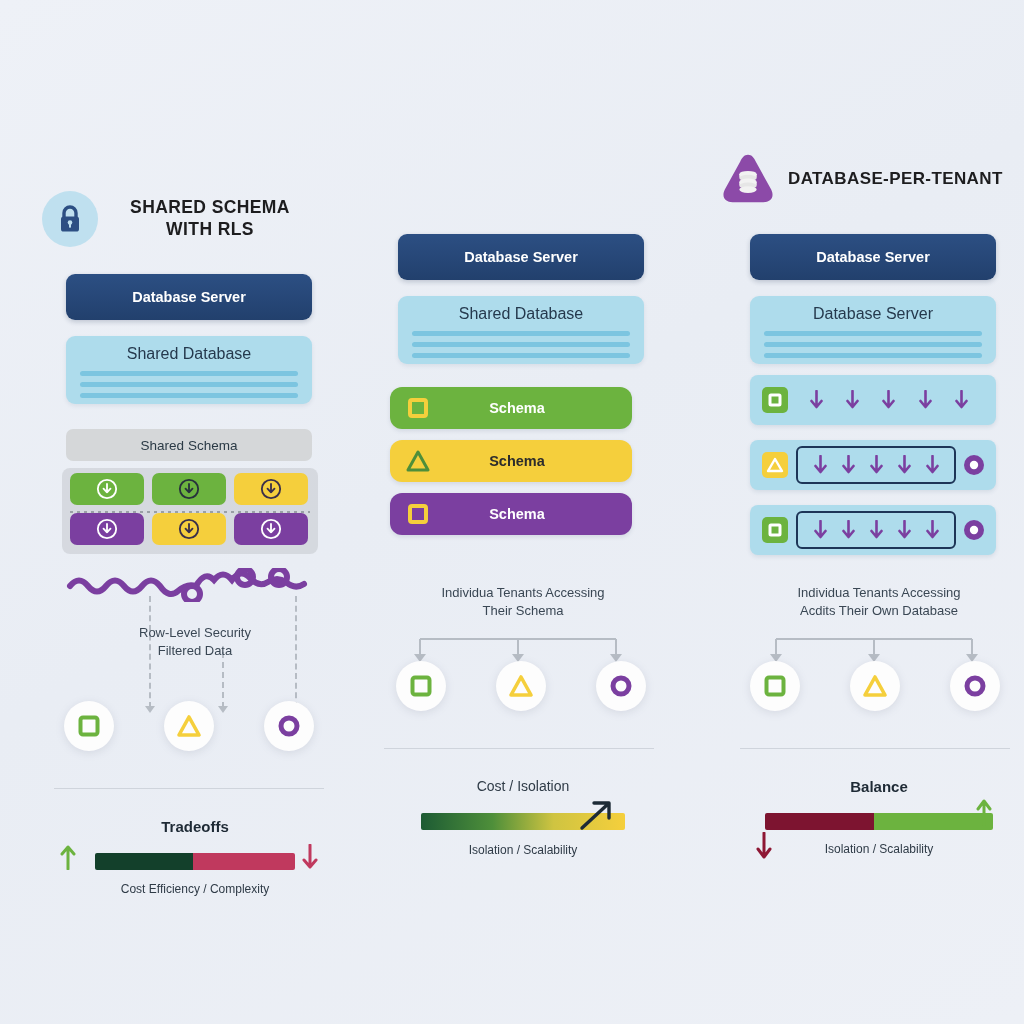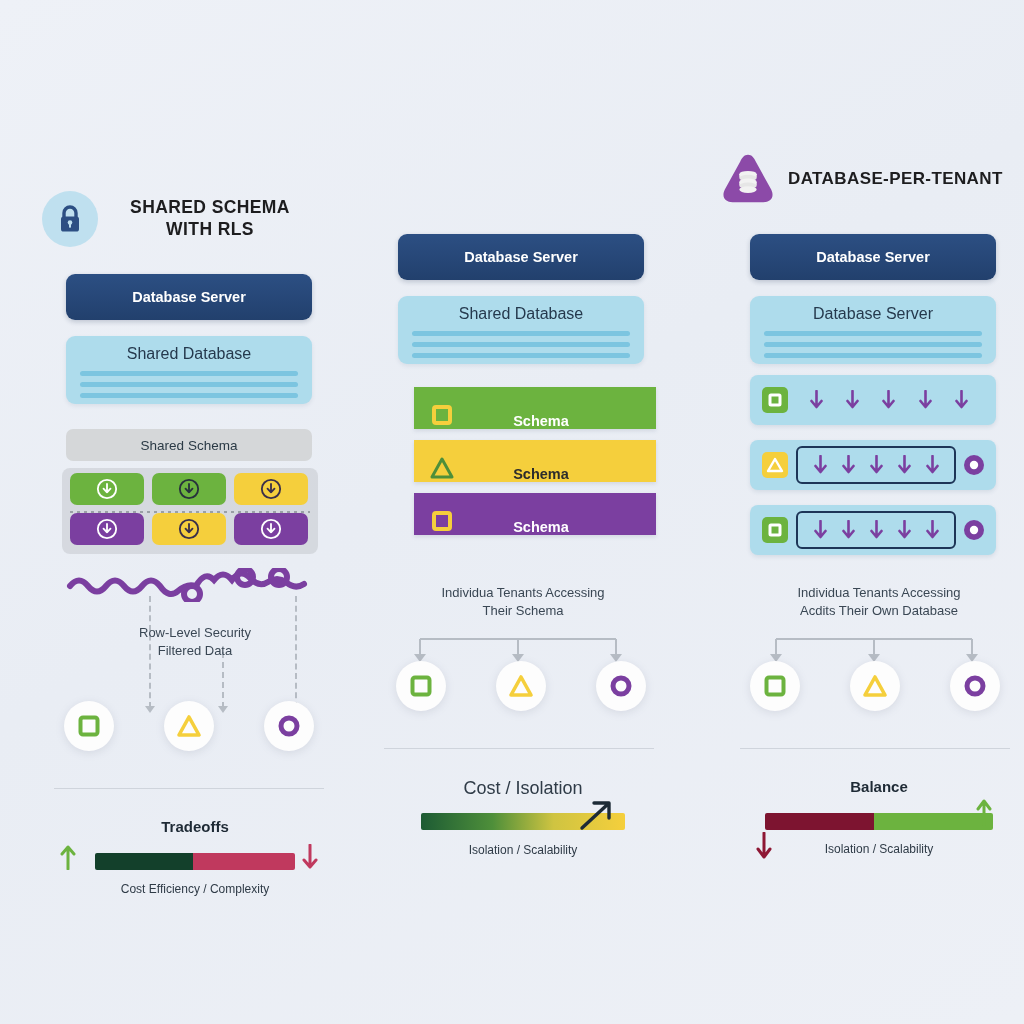--- a/index.html
+++ b/index.html
@@ -78,22 +78,22 @@
   .c1 .vdash.v3{top:612px;left:192px;height:56px;}
   .arrowtip{position:absolute;width:0;height:0;border-left:5px solid transparent;border-right:5px solid transparent;border-top:7px solid #b6bcc4;}
 
   .capt{position:absolute;width:280px;left:25px;text-align:center;font-size:13px;color:#3a4754;line-height:1.35;}
   .c1 .capt{top:584px;}
   .c2 .capt{top:584px;}
   .c3 .capt{top:584px;}
 
   
   .srow{
-    position:absolute;left:56px;width:242px;height:42px;border-radius:0;
-    display:flex;align-items:flex-end;box-shadow:0 2px 4px rgba(60,80,110,.13);
+    position:absolute;left:32px;width:242px;height:42px;border-radius:12px;
+    display:flex;align-items:center;box-shadow:0 2px 4px rgba(60,80,110,.13);
   }
   .srow .badge{width:28px;height:28px;margin-left:14px;flex:0 0 28px;display:flex;align-items:center;justify-content:center;}
   .srow .lbl{flex:1;text-align:center;font-size:14.5px;font-weight:bold;margin-right:30px;}
   .srow.g{background:#6cb33f;color:#fff;}
   .srow.y{background:#f5cf3c;color:#2c2c2c;}
   .srow.p{background:#7b3fa0;color:#fff;}
   .c2 .srow.r1{top:387px;}
   .c2 .srow.r2{top:440px;}
   .c2 .srow.r3{top:493px;}
 
@@ -119,21 +119,21 @@
   .tcircle{width:50px;height:50px;border-radius:50%;background:#fdfdfd;box-shadow:0 2px 8px rgba(120,130,150,.18);display:flex;align-items:center;justify-content:center;}
   .c1 .tenants{left:34px;}
   .c2 .tenants{left:38px;}
   .c3 .tenants{left:36px;}
 
   
   .rule{position:absolute;top:748px;left:24px;width:270px;height:1px;background:#cfd4dc;}
   .c2 .rule{left:26px;}
   .c3 .rule{left:26px;}
   .tt{position:absolute;top:778px;width:330px;text-align:center;font-size:15px;font-weight:bold;color:#1e2a35;}
-  .c2 .tt{font-weight:400;font-size:18px;color:#2f3b47;text-align:center;}
+  .c2 .tt{font-weight:400;font-size:14px;color:#2f3b47;text-align:center;}
   .barwrap{position:absolute;top:808px;width:330px;height:26px;display:flex;align-items:center;justify-content:center;gap:8px;}
   .bar{height:17px;border-radius:2px;}
   .c1 .bar{width:200px;background:linear-gradient(90deg,#13402b 0%,#13402b 49%,#c0395e 49%,#c0395e 100%);}
   .c2 .bar{width:204px;background:linear-gradient(90deg,#1d5b34 0%,#4e8f3a 35%,#cfc441 65%,#f5cf3c 100%);position:relative;}
   .c3 .bar{width:228px;background:linear-gradient(90deg,#7d1430 0%,#7d1430 48%,#6cb33f 48%,#6cb33f 100%);}
   .trlabel{position:absolute;top:842px;width:330px;text-align:center;font-size:12px;color:#2f3b47;}
   .c2 .trlabel{top:843px;}
 
   .c2 .diagarrow{position:absolute;left:220px;top:798px;width:40px;height:34px;}
   .c3 .downarrow-left{position:absolute;left:42px;top:832px;width:16px;height:28px;}

